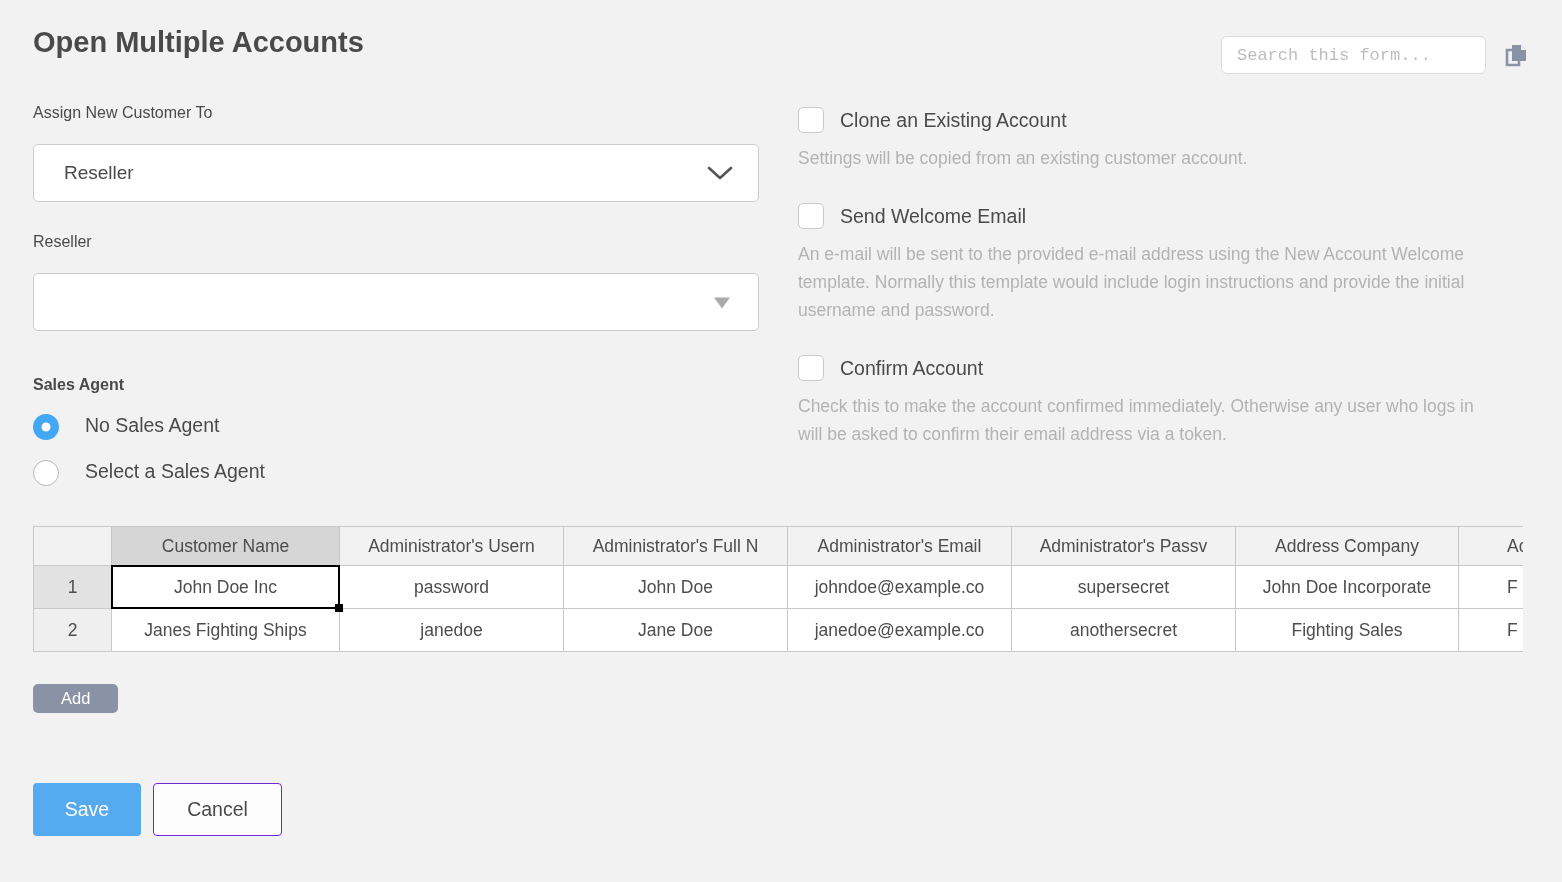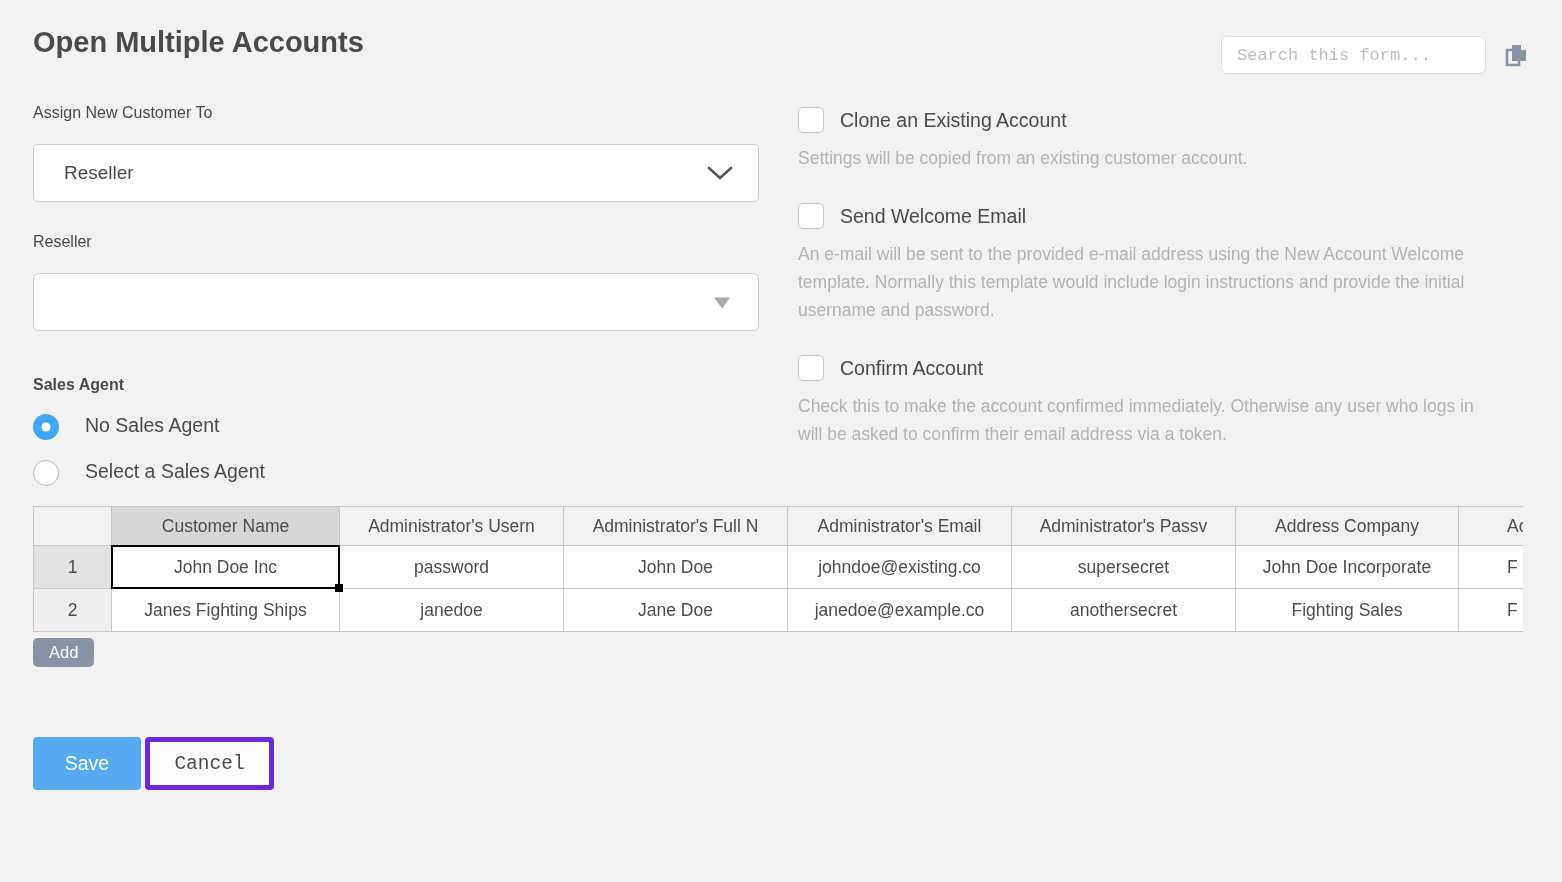--- a/index.html
+++ b/index.html
@@ -61,21 +61,21 @@
     width:26px; height:26px; background:#fff; border:1.5px solid #c9c9c9;
     border-radius:5px; flex:none;
   }
   .check-label { font-size:19.5px; margin-left:16px; }
   .check-desc {
     color:#b3b3b3; font-size:17.5px; line-height:28px;
     margin:11px 0 0 0; max-width:695px;
   }
 
   
-  .grid-wrap { margin-top:20px; width:1490px; overflow:hidden; }
+  .grid-wrap { margin-top:40px; width:1490px; overflow:hidden; }
   table.grid {
     border-collapse:collapse; table-layout:fixed; width:1690px;
     font-size:17.5px; background:#fff;
   }
   .grid th, .grid td {
     border:1px solid #c8c8c8; text-align:center;
     overflow:hidden; white-space:nowrap; padding:0 2px;
   }
   .grid th { height:39px; background:#f2f2f2; font-weight:400; color:#4d4d4d; }
   .grid th.sel-col { background:#d6d6d6; }
@@ -87,34 +87,33 @@
   .grid td.selected-cell::before {
     content:""; position:absolute; left:-1px; top:-1px; right:-1px; bottom:-1px;
     border:2px solid #000; pointer-events:none;
   }
   .grid td.selected-cell::after {
     content:""; position:absolute; right:-4px; bottom:-4px;
     width:8px; height:8px; background:#000; z-index:2;
   }
 
   .add-btn {
-    margin-top:6px; display:inline-block; background:#8a93a5; color:#fff;
-    font-size:16.5px; padding:5px 16px; border:none; border-radius:5px;
+    margin-top:32px; display:inline-block; background:#8a93a5; color:#fff;
+    font-size:16.5px; padding:5px 28px; border:none; border-radius:5px;
     cursor:pointer; font-family:"Liberation Sans", sans-serif;
   }
 
   
   .actions { margin-top:70px; display:flex; }
   .btn { height:53px; font-size:19.5px; border-radius:4px; cursor:pointer;
          font-family:"Liberation Sans", sans-serif; }
   .btn-save { width:108px; background:#55aaf0; color:#fff; border:none; }
   .btn-cancel {
-    width:129px; margin-left:4px; background:#fdfdfd; color:#4a4a4a;
-    border:5px solid #6d28d9;
-    font-family:Liberation Mono, monospace;
+    width:129px; margin-left:12px; background:#fdfdfd; color:#4a4a4a;
+    border:1px solid #6d28d9;
   }
 </style>
 </head>
 <body>
 
 <div class="page">
 
   
   <div class="top-row">
     <h1 class="page-title">Open Multiple Accounts</h1>
@@ -211,21 +210,21 @@
           <th>Address Company</th>
           <th class="col-last">Ac</th>
         </tr>
       </thead>
       <tbody>
         <tr>
           <td class="rownum sel-row">1</td>
           <td class="selected-cell">John Doe Inc</td>
           <td>password</td>
           <td>John Doe</td>
-          <td>johndoe@existing.co</td>
+          <td>johndoe@example.co</td>
           <td>supersecret</td>
           <td>John Doe Incorporate</td>
           <td class="col-last">F</td>
         </tr>
         <tr>
           <td class="rownum">2</td>
           <td>Janes Fighting Ships</td>
           <td>janedoe</td>
           <td>Jane Doe</td>
           <td>janedoe@example.co</td>

